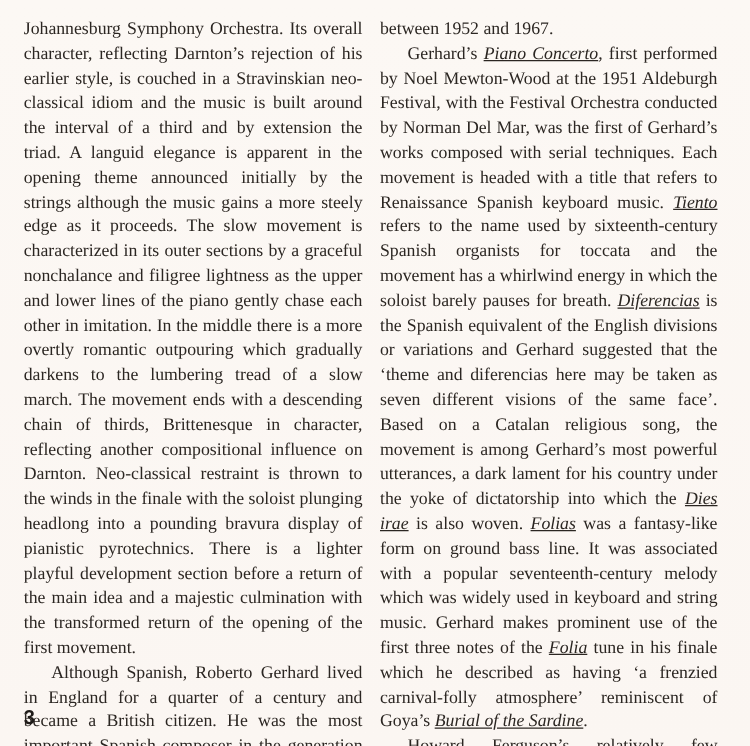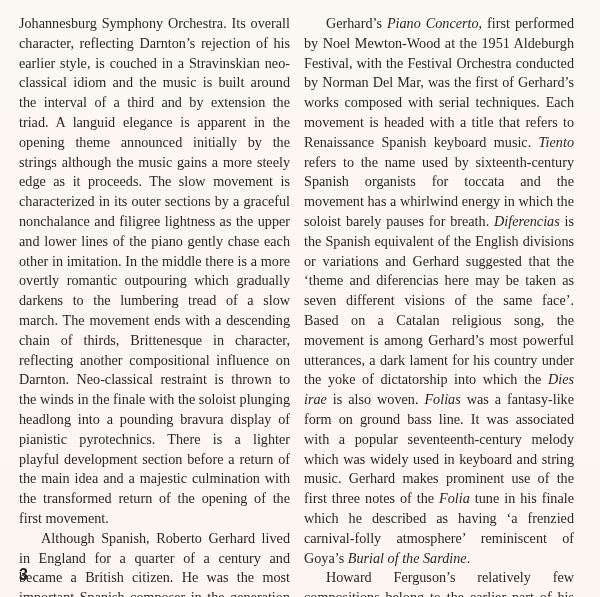--- a/index.html
+++ b/index.html
@@ -32,21 +32,21 @@
     }
     .col-left { left: 19px; }
     .col-right { left: 304px; width: 270px; }
     .column p {
       margin: 0;
       text-indent: 0;
     }
     .column p.indent {
       text-indent: 22px;
     }
-    .column i { font-style: italic; }
+    .column i { font-style: italic; text-decoration: underline; }
     .footer-num {
       position: absolute;
       top: 566px;
       font-family: "Liberation Sans", "DejaVu Sans", sans-serif;
       font-weight: bold;
       font-size: 16px;
       color: #1f1b18;
     }
     .page-number { left: 19px; }
     .catalogue-number { right: 26px; margin-top: 47px; }
@@ -55,20 +55,21 @@
 <body>
 
 <div class="page">
 
   <div class="column col-left">
     <p><span>Johannesburg Symphony Orchestra. Its overall character, reflecting Darnton’s rejection of his earlier style, is couched in a Stravinskian neo-classical idiom and the music is built around the interval of a third and by extension the triad. A languid elegance is apparent in the opening theme announced initially by the strings although the music gains a more steely edge as it proceeds. The slow movement is characterized in its outer sections by a graceful nonchalance and filigree lightness as the upper and lower lines of the piano gently chase each other in imitation. In the middle there is a more overtly romantic outpouring which gradually darkens to the lumbering tread of a slow march. The movement ends with a descending chain of thirds, Brittenesque in character, reflecting another compositional influence on Darnton. Neo-classical restraint is thrown to the winds in the finale with the soloist plunging headlong into a pounding bravura display of pianistic pyrotechnics. There is a lighter playful development section before a return of the main idea and a majestic culmination with the transformed return of the opening of the first movement.</span></p>
     <p class="indent"><span>Although Spanish, Roberto Gerhard lived in England for a quarter of a century and became a British citizen. He was the most important Spanish composer in the generation following Falla. From his first teachers, Granados (piano), and Pedrell (composition), he became steeped in the tradition of the nationalist school, but then his interest in the radical developments within European composition led him to study with Schoenberg. During the 1930s he became a leading figure in Spanish and particularly Catalan artistic circles, but in 1939 after Franco’s accession to power following the Spanish Civil War, he moved to England. Notable works of the 1940s include his ballet </span></p>
   </div>
 
   <div class="column col-right">
+    <p><span>between 1952 and 1967.</span></p>
     <p class="indent"><span>Gerhard’s </span><i>Piano Concerto</i><span>, first performed by Noel Mewton-Wood at the 1951 Aldeburgh Festival, with the Festival Orchestra conducted by Norman Del Mar, was the first of  Gerhard’s works composed with serial techniques. Each movement is headed with a title that refers to Renaissance Spanish keyboard music. </span><i>Tiento</i><span> refers to the name used by sixteenth-century Spanish organists for toccata and the movement has a whirlwind energy in which the soloist barely pauses for breath. </span><i>Diferencias</i><span> is the Spanish equivalent of the English divisions or  variations and  Gerhard suggested that the ‘theme and diferencias here may be taken as seven different visions of the same face’. Based on a Catalan religious song, the movement is among Gerhard’s most powerful utterances, a dark lament for his country under the yoke of dictatorship into which the </span><i>Dies irae</i><span> is also woven. </span><i>Folias</i><span> was a fantasy-like form on ground bass line. It was associated with a popular seventeenth-century melody which was widely used in keyboard and string music. Gerhard makes prominent use of the first three notes of the </span><i>Folia</i><span> tune in his finale which he described as having ‘a frenzied carnival-folly atmosphere’ reminiscent of Goya’s </span><i>Burial of the Sardine</i><span>.</span></p>
     <p class="indent"><span>Howard Ferguson’s relatively few compositions belong to the earlier part of his career, although many have been revived and recorded in the last two decades. Born in Belfast, he studied at the Royal College of Music as well as having private tuition with the pianist Harold Samuel. As a composer he came to attention in the 1930s with the </span></p>
   </div>
 
   <div class="footer-num page-number">3</div>
   <div class="footer-num catalogue-number">8.557290</div>
 
 </div>
 
 </body></html>

